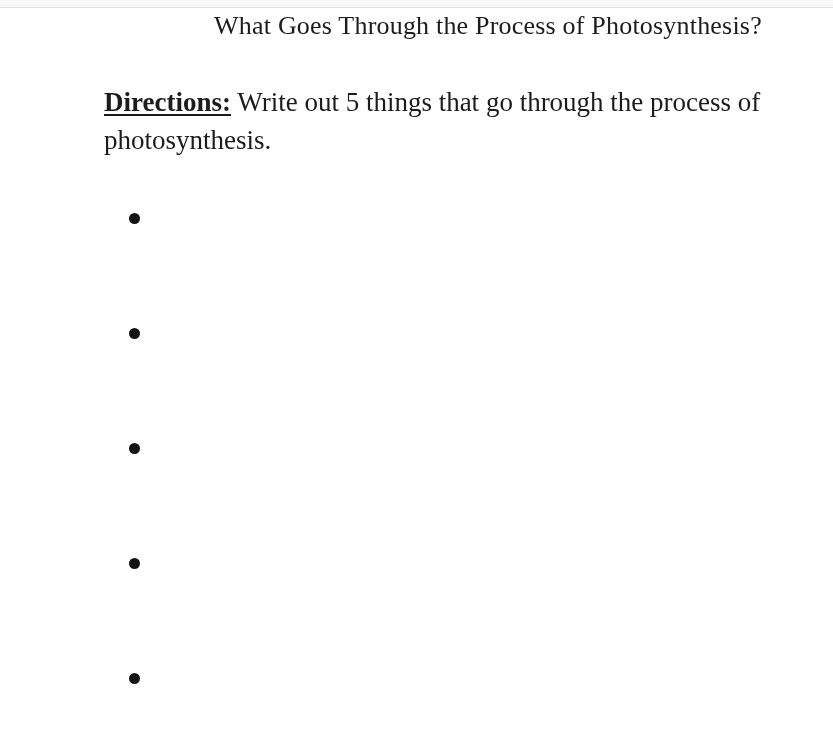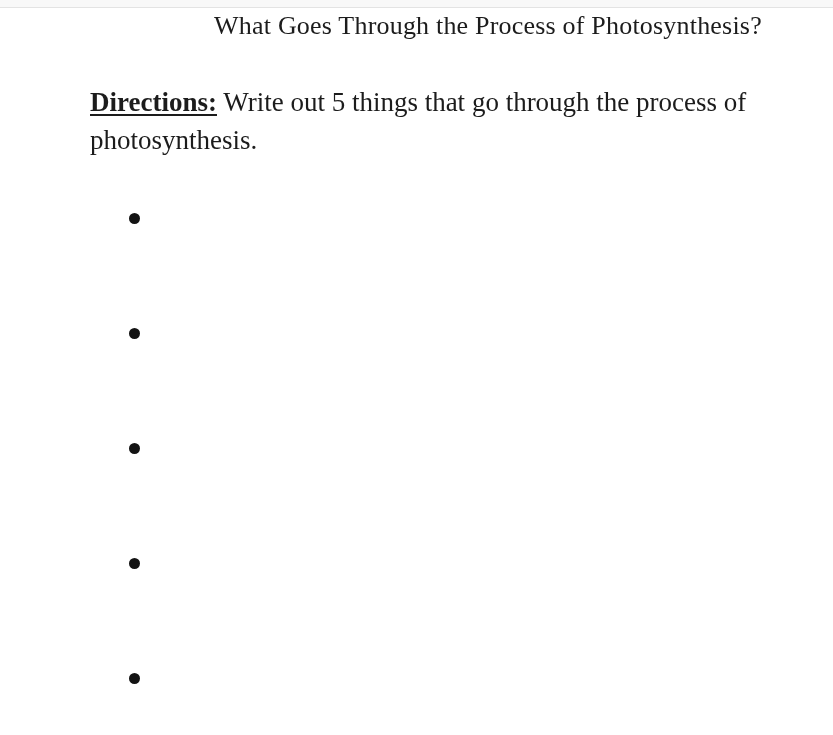--- a/index.html
+++ b/index.html
@@ -33,21 +33,21 @@
     margin: 0;
     text-align: center;
     font-size: 26px;
     line-height: 40px;
     font-weight: 400;
     letter-spacing: 0.2px;
     white-space: nowrap;
   }
   .directions {
     position: absolute;
-    left: 90px;
+    left: 104px;
     top: 83px;
     width: 684px;
     margin: 0;
     font-size: 27px;
     line-height: 38px;
   }
   .dir-label {
     font-weight: bold;
     text-decoration: underline;
     text-underline-offset: 3px;

